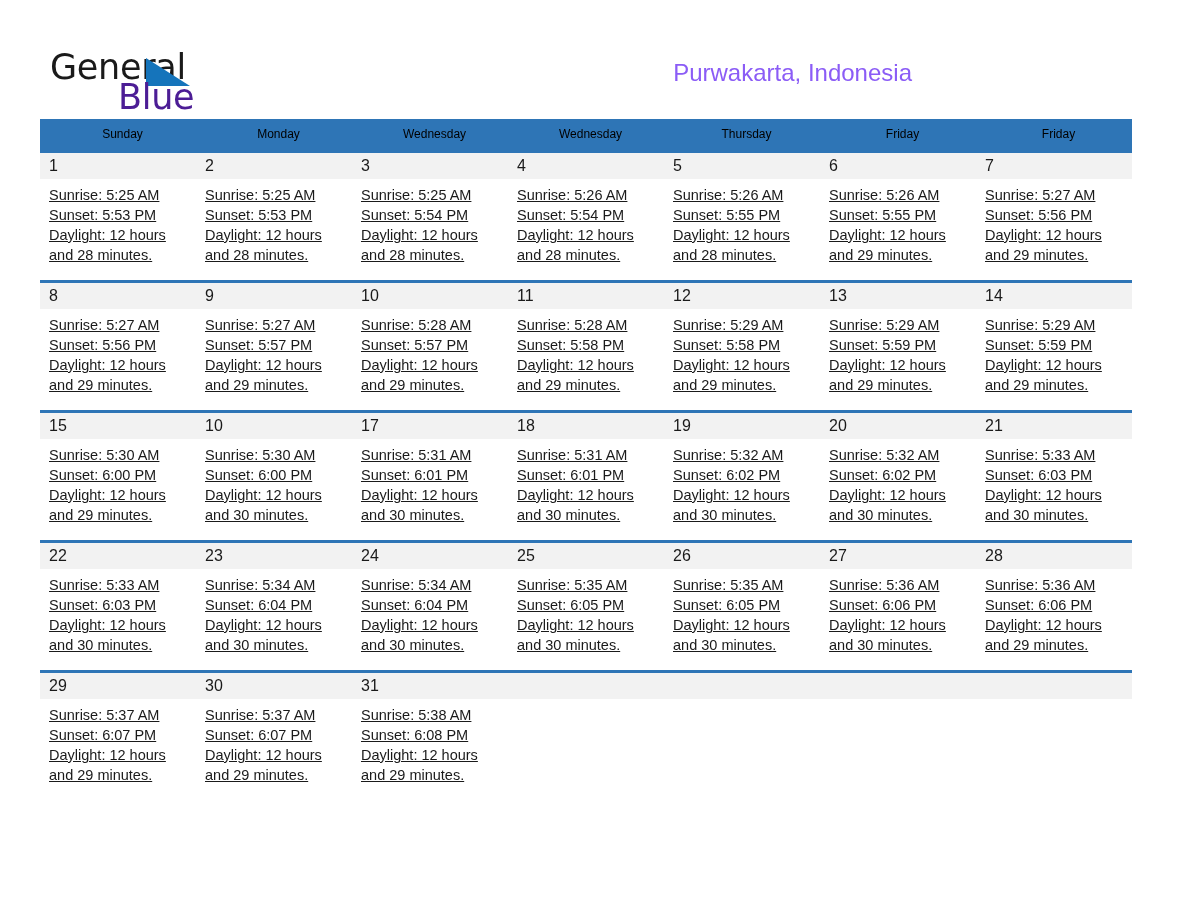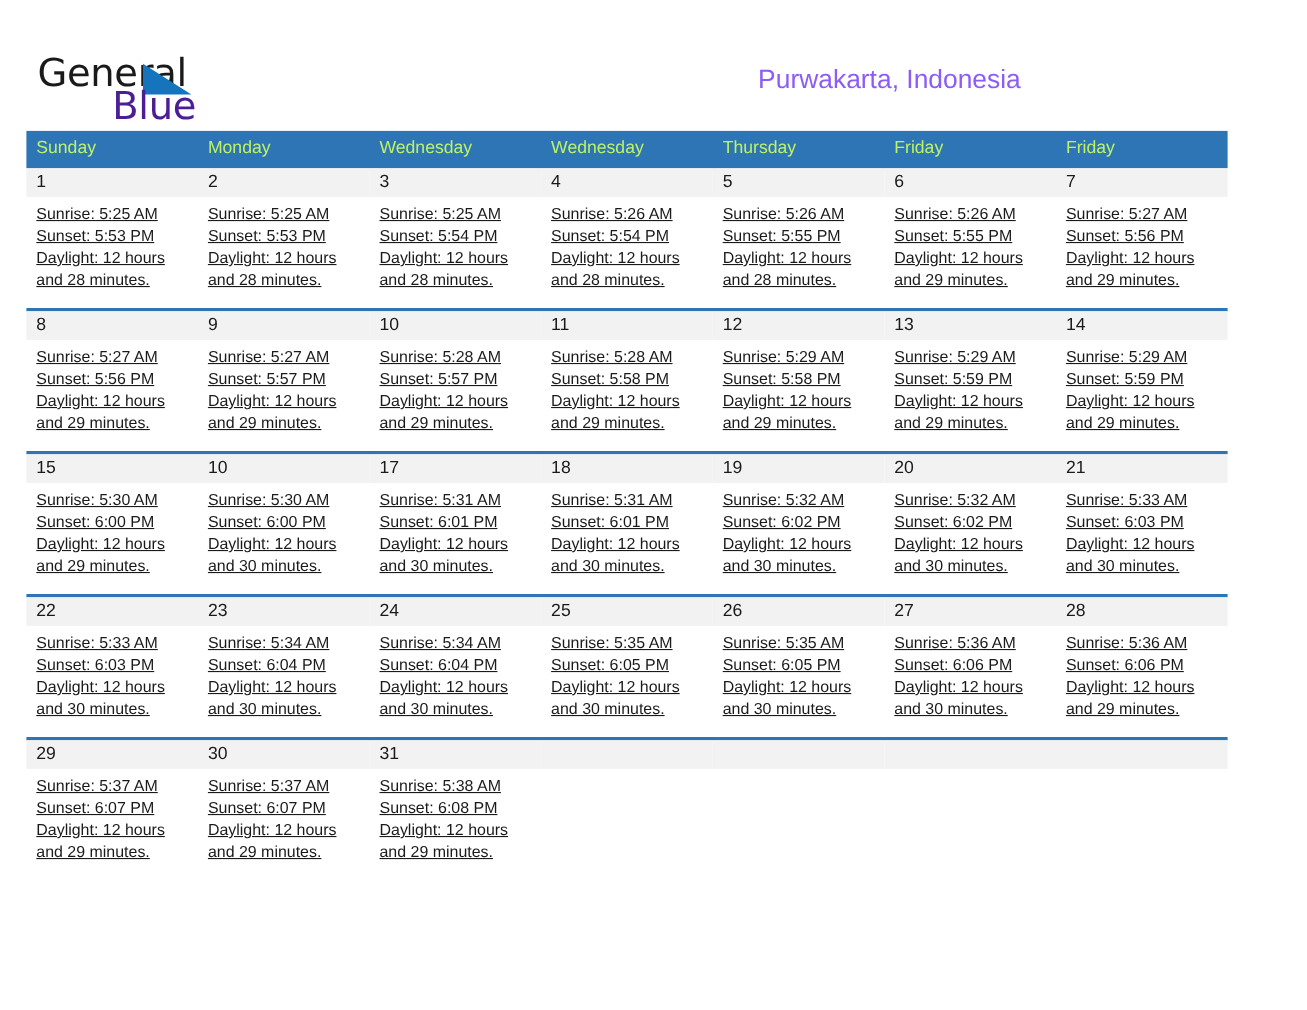--- a/index.html
+++ b/index.html
@@ -12,21 +12,21 @@
     width: 1188px;
     height: 918px;
     font-family: "Liberation Sans", sans-serif;
     color: #000000;
     overflow: hidden;
   }
   .page {
     position: relative;
     width: 952px;
     height: 918px;
-    padding: 0 24px;
+    padding: 0 40px;
   }
 
   
   .top {
     display: flex;
     align-items: flex-start;
     justify-content: space-between;
     padding-top: 48px;
     height: 110px;
   }
@@ -91,25 +91,26 @@
     margin-top: 9px;
     width: 1092px;
   }
   .weekday-row {
     display: grid;
     grid-template-columns: repeat(7, 1fr);
     background: #2e75b6;
     height: 31px;
   }
   .weekday {
-    color: #bef264;
-    font-size: 16px;
+    color: #000000;
+    font-size: 12px;
     line-height: 31px;
     padding-left: 9px;
     white-space: nowrap;
+    text-align: center;
   }
   .week {
     border-top: 3px solid #2e75b6;
     margin-top: 7px;
   }
   .week:first-of-type { margin-top: 0; }
   .week-grid {
     display: grid;
     grid-template-columns: repeat(7, 1fr);
   }

